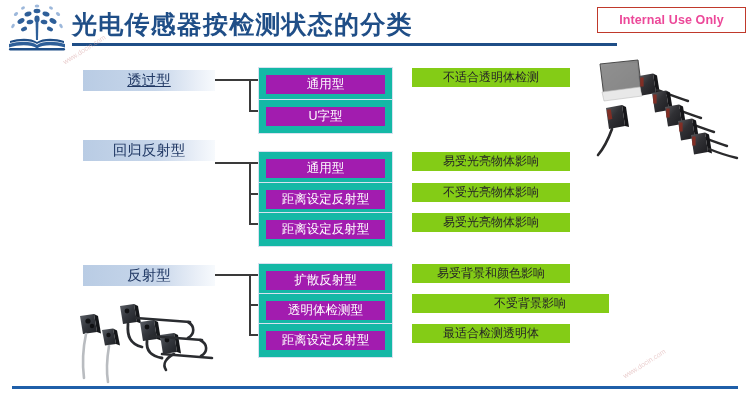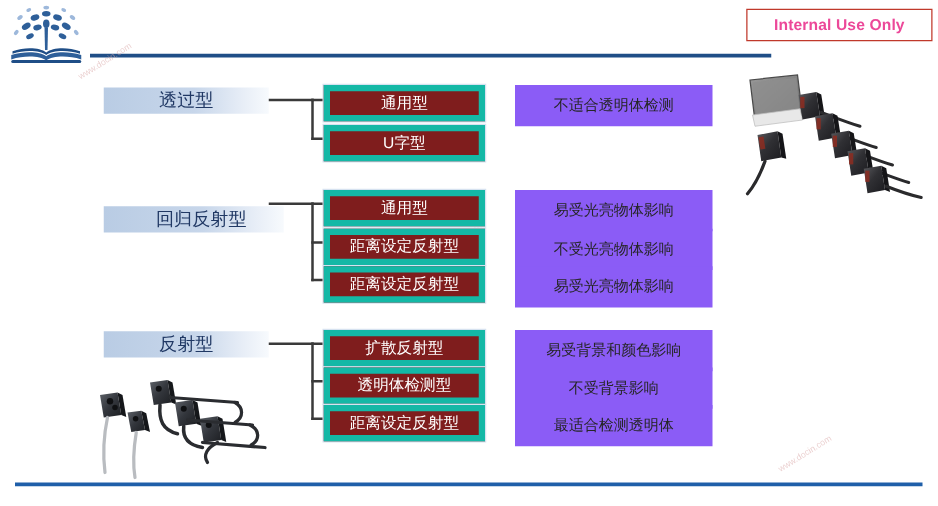--- a/index.html
+++ b/index.html
@@ -37,29 +37,29 @@
   
   .cat-box{
     position:absolute;height:21px;
     background:linear-gradient(to right,#B9CCE4 0%,#C7D6EA 55%,#E8EEF7 85%,#F7FAFD 100%);
     color:#203864;font-size:14.5px;
     display:flex;align-items:center;justify-content:center;
     white-space:nowrap;
   }
   .type-box{
     position:absolute;height:19px;
-    background:#7f1d1d;border:5px solid #14b8a6;
+    background:#a21caf;border:7px solid #14b8a6;
     box-shadow:0 0 0 1px #D6E2F0;
     color:#ffffff;font-size:12.5px;
     display:flex;align-items:center;justify-content:center;
     white-space:nowrap;
   }
   .desc-box{
-    position:absolute;height:33px;
-    background:#8b5cf6;
+    position:absolute;height:19px;
+    background:#84cc16;
     color:#262626;font-size:12px;
     display:flex;align-items:center;justify-content:center;
     white-space:nowrap;
   }
 
   
   .conn-h{position:absolute;height:2px;background:#3A3A3A;}
   .conn-v{position:absolute;width:2px;background:#3A3A3A;}
 
   
@@ -97,40 +97,41 @@
         <ellipse cx="17" cy="6" rx="2.1" ry="1.4" transform="rotate(-30 17 6)"></ellipse>
         <ellipse cx="45" cy="6" rx="2.1" ry="1.4" transform="rotate(30 45 6)"></ellipse>
       </g>
       <path d="M29.6 20 L32.4 20 L32 38 L30 38 Z" fill="#2E5F99"></path>
       <path d="M4 39 C14 35.5 26 36 31 40 C36 36 48 35.5 58 39 L58 41 C48 37.8 36 38.3 31 42 C26 38.3 14 37.8 4 41 Z" fill="#1F4E87"></path>
       <path d="M3 42 C14 38.6 26 39.2 31 43 C36 39.2 48 38.6 59 42 L59 45.5 C48 42.2 36 42.7 31 46.4 C26 42.7 14 42.2 3 45.5 Z" fill="#2E5F99"></path>
       <rect x="3" y="46" width="56" height="2.4" rx="1.2" fill="#1F4E87"></rect>
     </svg>
   </div>
 
+  <div class="title">光电传感器按检测状态的分类</div>
   <div class="title-rule"></div>
   <div class="badge">Internal Use Only</div>
 
   <div class="wm" style="left:60px;top:46px;">www.docin.com</div>
   <div class="wm" style="left:340px;top:190px;">www.docin.com</div>
   <div class="wm" style="left:620px;top:360px;">www.docin.com</div>
 
-  <div class="cat-box" style="left:83px;top:70px;width:132px;">透过型</div>
+  <div class="cat-box" style="left:83px;top:70px;width:132px;text-decoration:underline;">透过型</div>
 
   <div class="conn-h" style="left:215px;top:79px;width:36px;"></div>
   <div class="conn-v" style="left:249px;top:79px;height:33px;"></div>
   <div class="conn-h" style="left:249px;top:79px;width:11px;"></div>
   <div class="conn-h" style="left:249px;top:110px;width:11px;"></div>
 
   <div class="type-box" style="left:259px;top:68px;width:119px;">通用型</div>
   <div class="type-box" style="left:259px;top:100px;width:119px;">U字型</div>
 
   <div class="desc-box" style="left:412px;top:68px;width:158px;">不适合透明体检测</div>
 
-  <div class="cat-box" style="left:83px;top:165px;width:132px;padding-left:12px;">回归反射型</div>
+  <div class="cat-box" style="left:83px;top:140px;width:132px;">回归反射型</div>
 
   <div class="conn-h" style="left:215px;top:162px;width:36px;"></div>
   <div class="conn-v" style="left:249px;top:162px;height:63px;"></div>
   <div class="conn-h" style="left:249px;top:162px;width:11px;"></div>
   <div class="conn-h" style="left:249px;top:193px;width:11px;"></div>
   <div class="conn-h" style="left:249px;top:223px;width:11px;"></div>
 
   <div class="type-box" style="left:259px;top:152px;width:119px;">通用型</div>
   <div class="type-box" style="left:259px;top:183px;width:119px;">距离设定反射型</div>
   <div class="type-box" style="left:259px;top:213px;width:119px;">距离设定反射型</div>
@@ -145,21 +146,21 @@
   <div class="conn-v" style="left:249px;top:274px;height:62px;"></div>
   <div class="conn-h" style="left:249px;top:274px;width:11px;"></div>
   <div class="conn-h" style="left:249px;top:304px;width:11px;"></div>
   <div class="conn-h" style="left:249px;top:334px;width:11px;"></div>
 
   <div class="type-box" style="left:259px;top:264px;width:119px;">扩散反射型</div>
   <div class="type-box" style="left:259px;top:294px;width:119px;">透明体检测型</div>
   <div class="type-box" style="left:259px;top:324px;width:119px;">距离设定反射型</div>
 
   <div class="desc-box" style="left:412px;top:264px;width:158px;">易受背景和颜色影响</div>
-  <div class="desc-box" style="left:412px;top:294px;width:158px;">不受背景影响</div>
+  <div class="desc-box" style="left:412px;top:294px;width:158px;padding-left:39px;">不受背景影响</div>
   <div class="desc-box" style="left:412px;top:324px;width:158px;">最适合检测透明体</div>
 
   <div class="photo" style="left:592px;top:56px;width:150px;height:110px;">
     <svg viewBox="0 0 150 110" width="150" height="110" aria-hidden="true">
       <defs>
         <linearGradient id="bodyG" x1="0" y1="0" x2="1" y2="1">
           <stop offset="0%" stop-color="#5a5a5e"></stop>
           <stop offset="45%" stop-color="#303034"></stop>
           <stop offset="100%" stop-color="#1b1b1f"></stop>
         </linearGradient>

